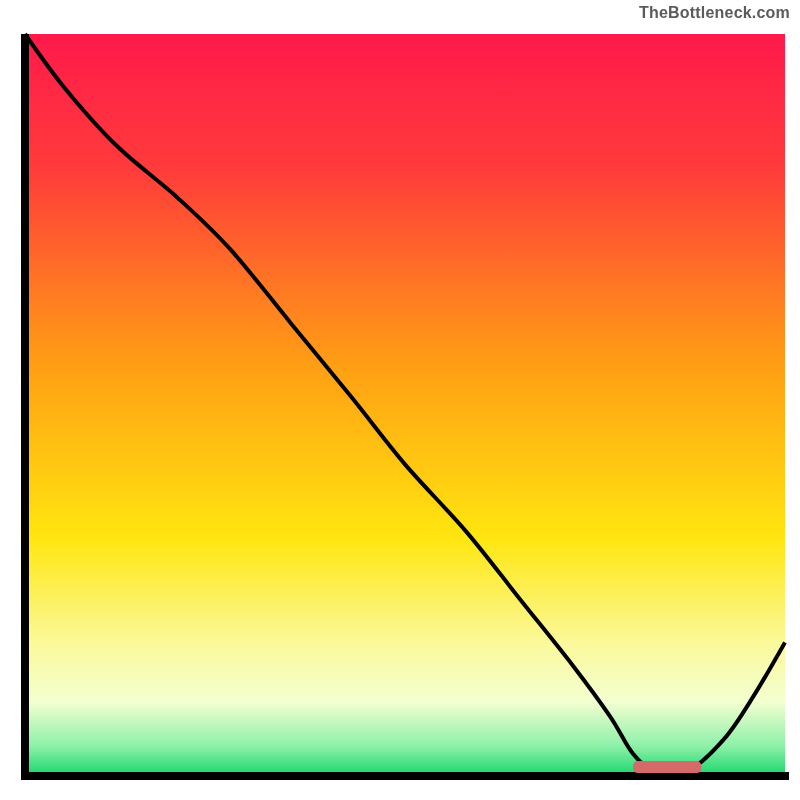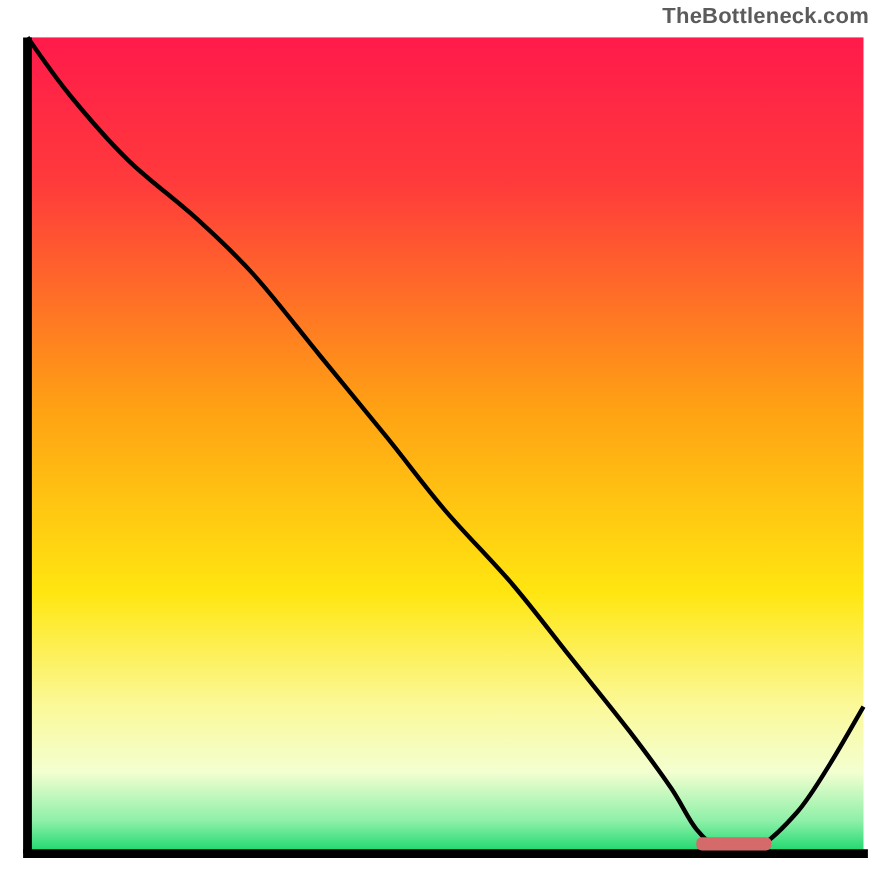--- a/index.html
+++ b/index.html
@@ -12,21 +12,21 @@
   }
   .container {
     position: relative;
     width: 800px;
     height: 800px;
   }
   .watermark {
     position: absolute;
     top: 4px;
     right: 10px;
-    font-size: 20px;
+    font-size: 16px;
     font-weight: bold;
     color: #5b5b5b;
     letter-spacing: 0.2px;
   }
   svg.chart {
     position: absolute;
     left: 0;
     top: 0;
   }
 </style>

